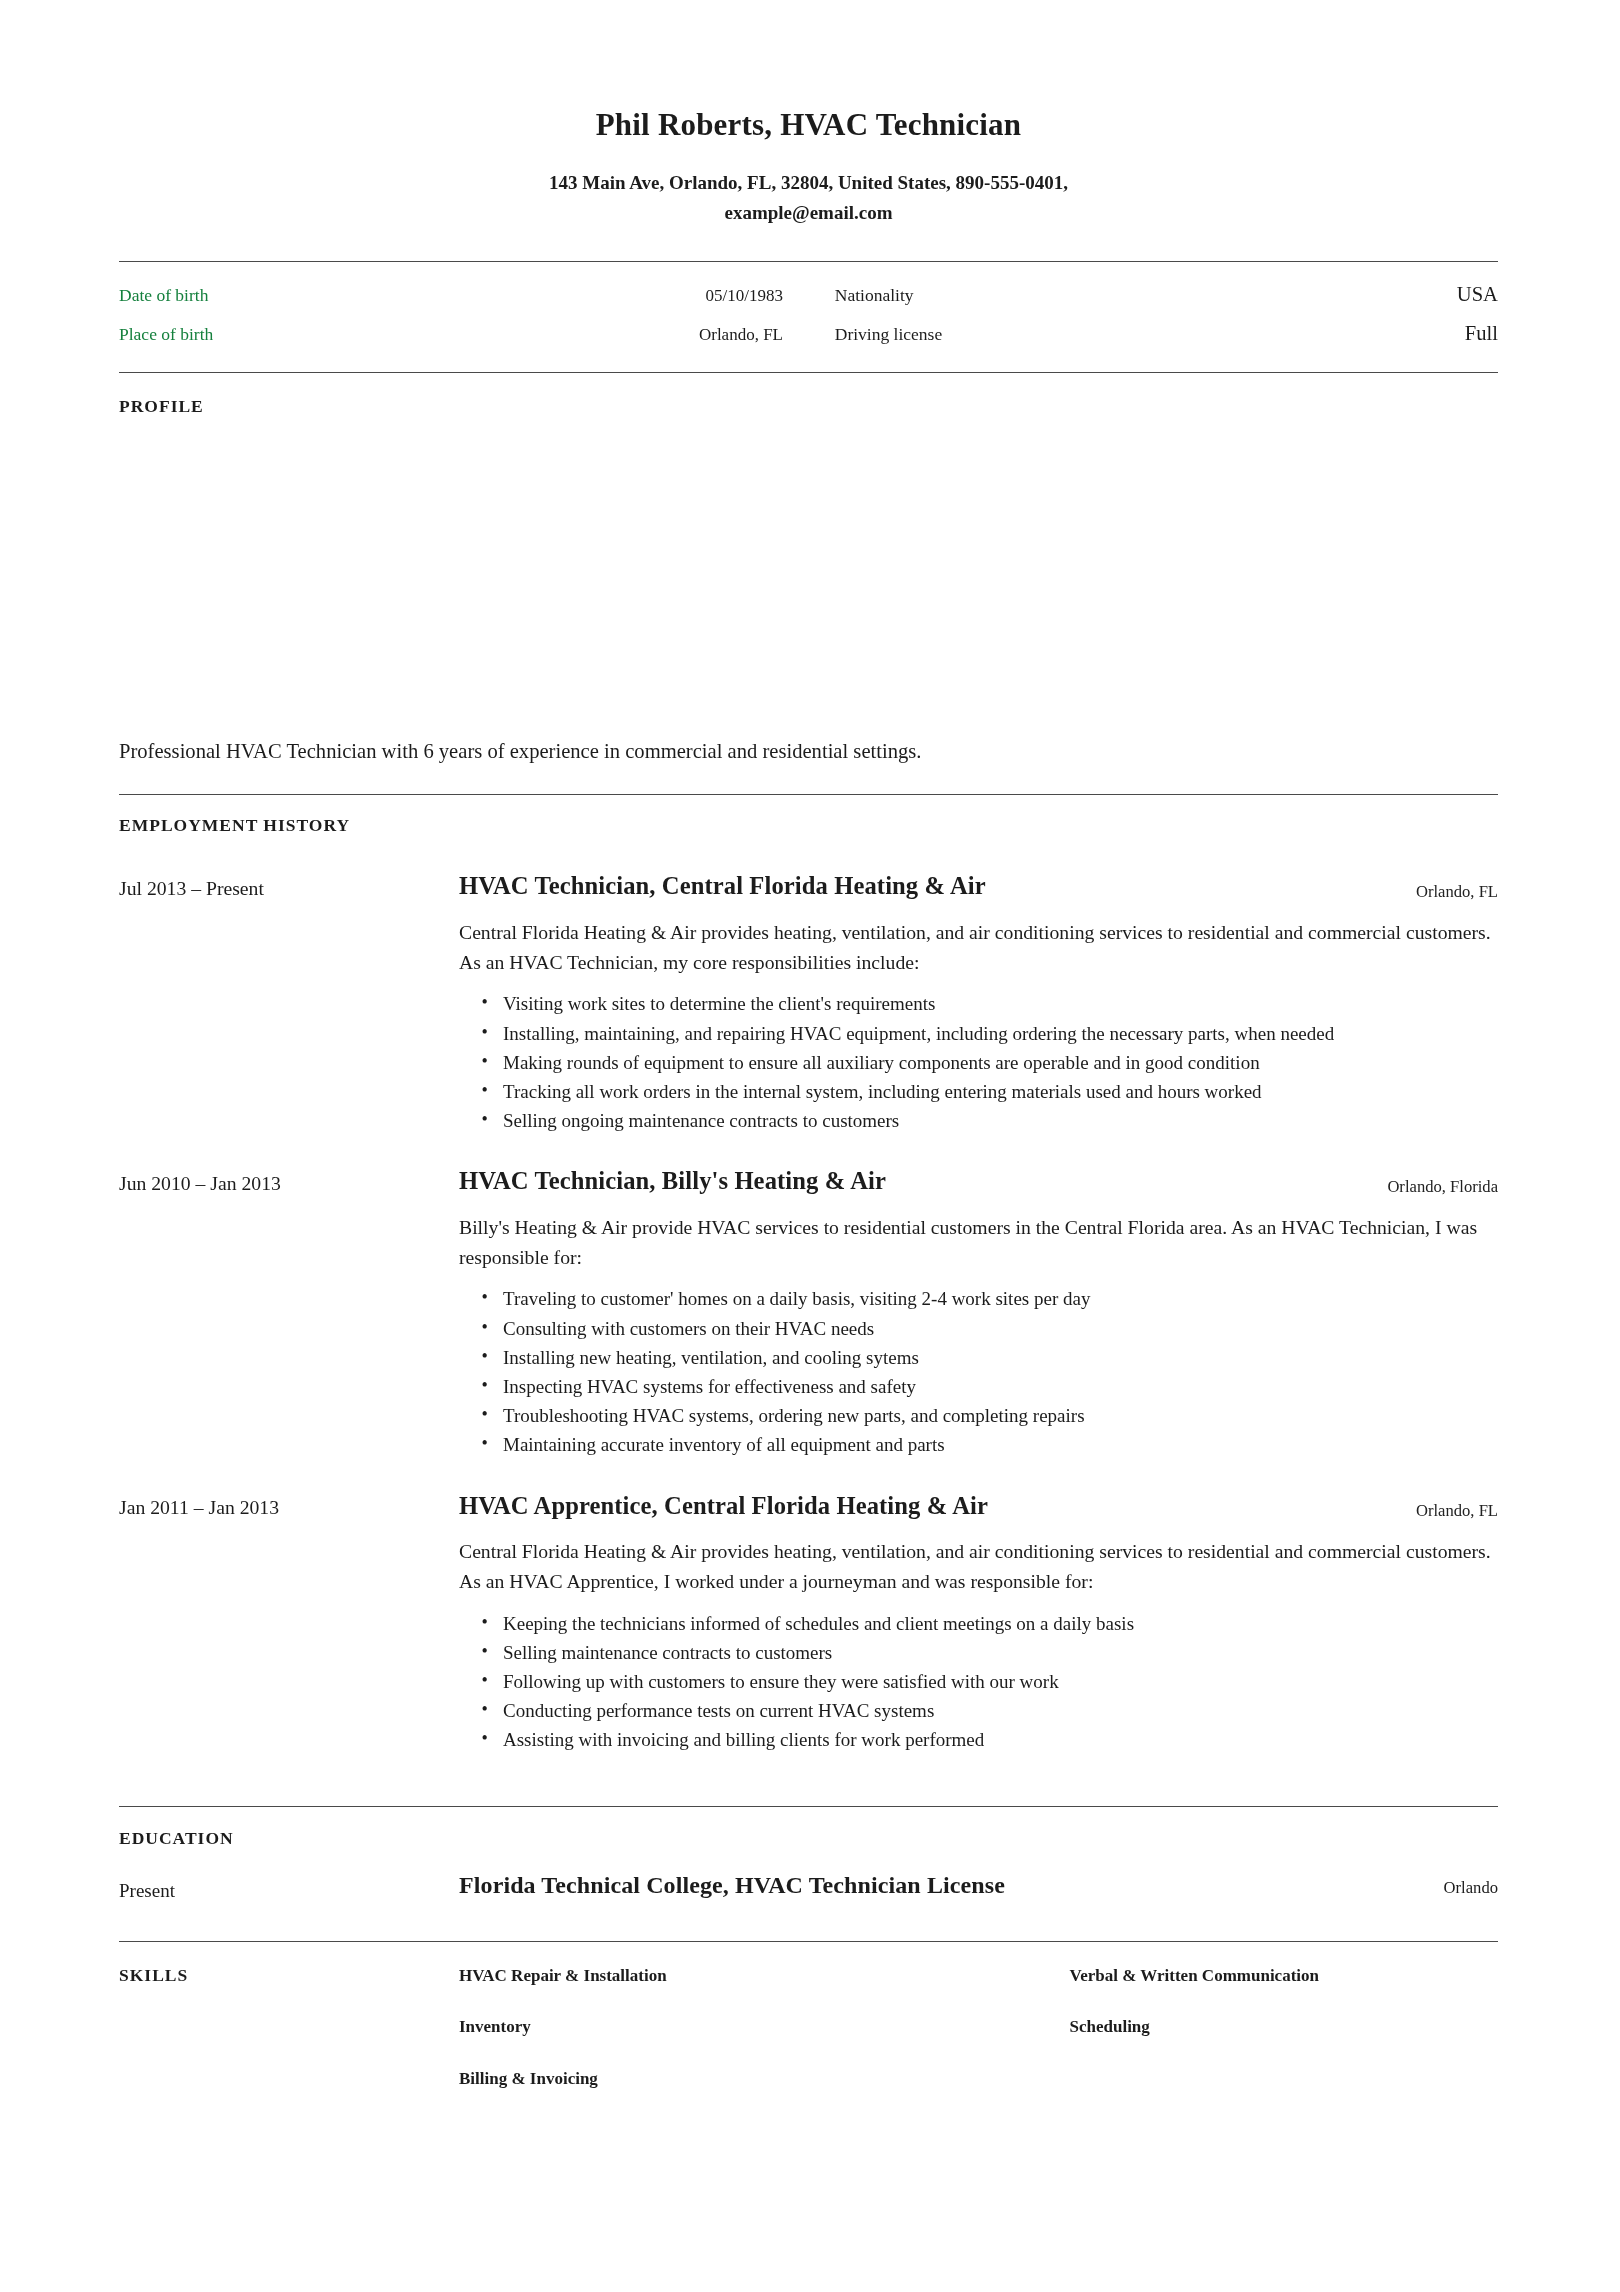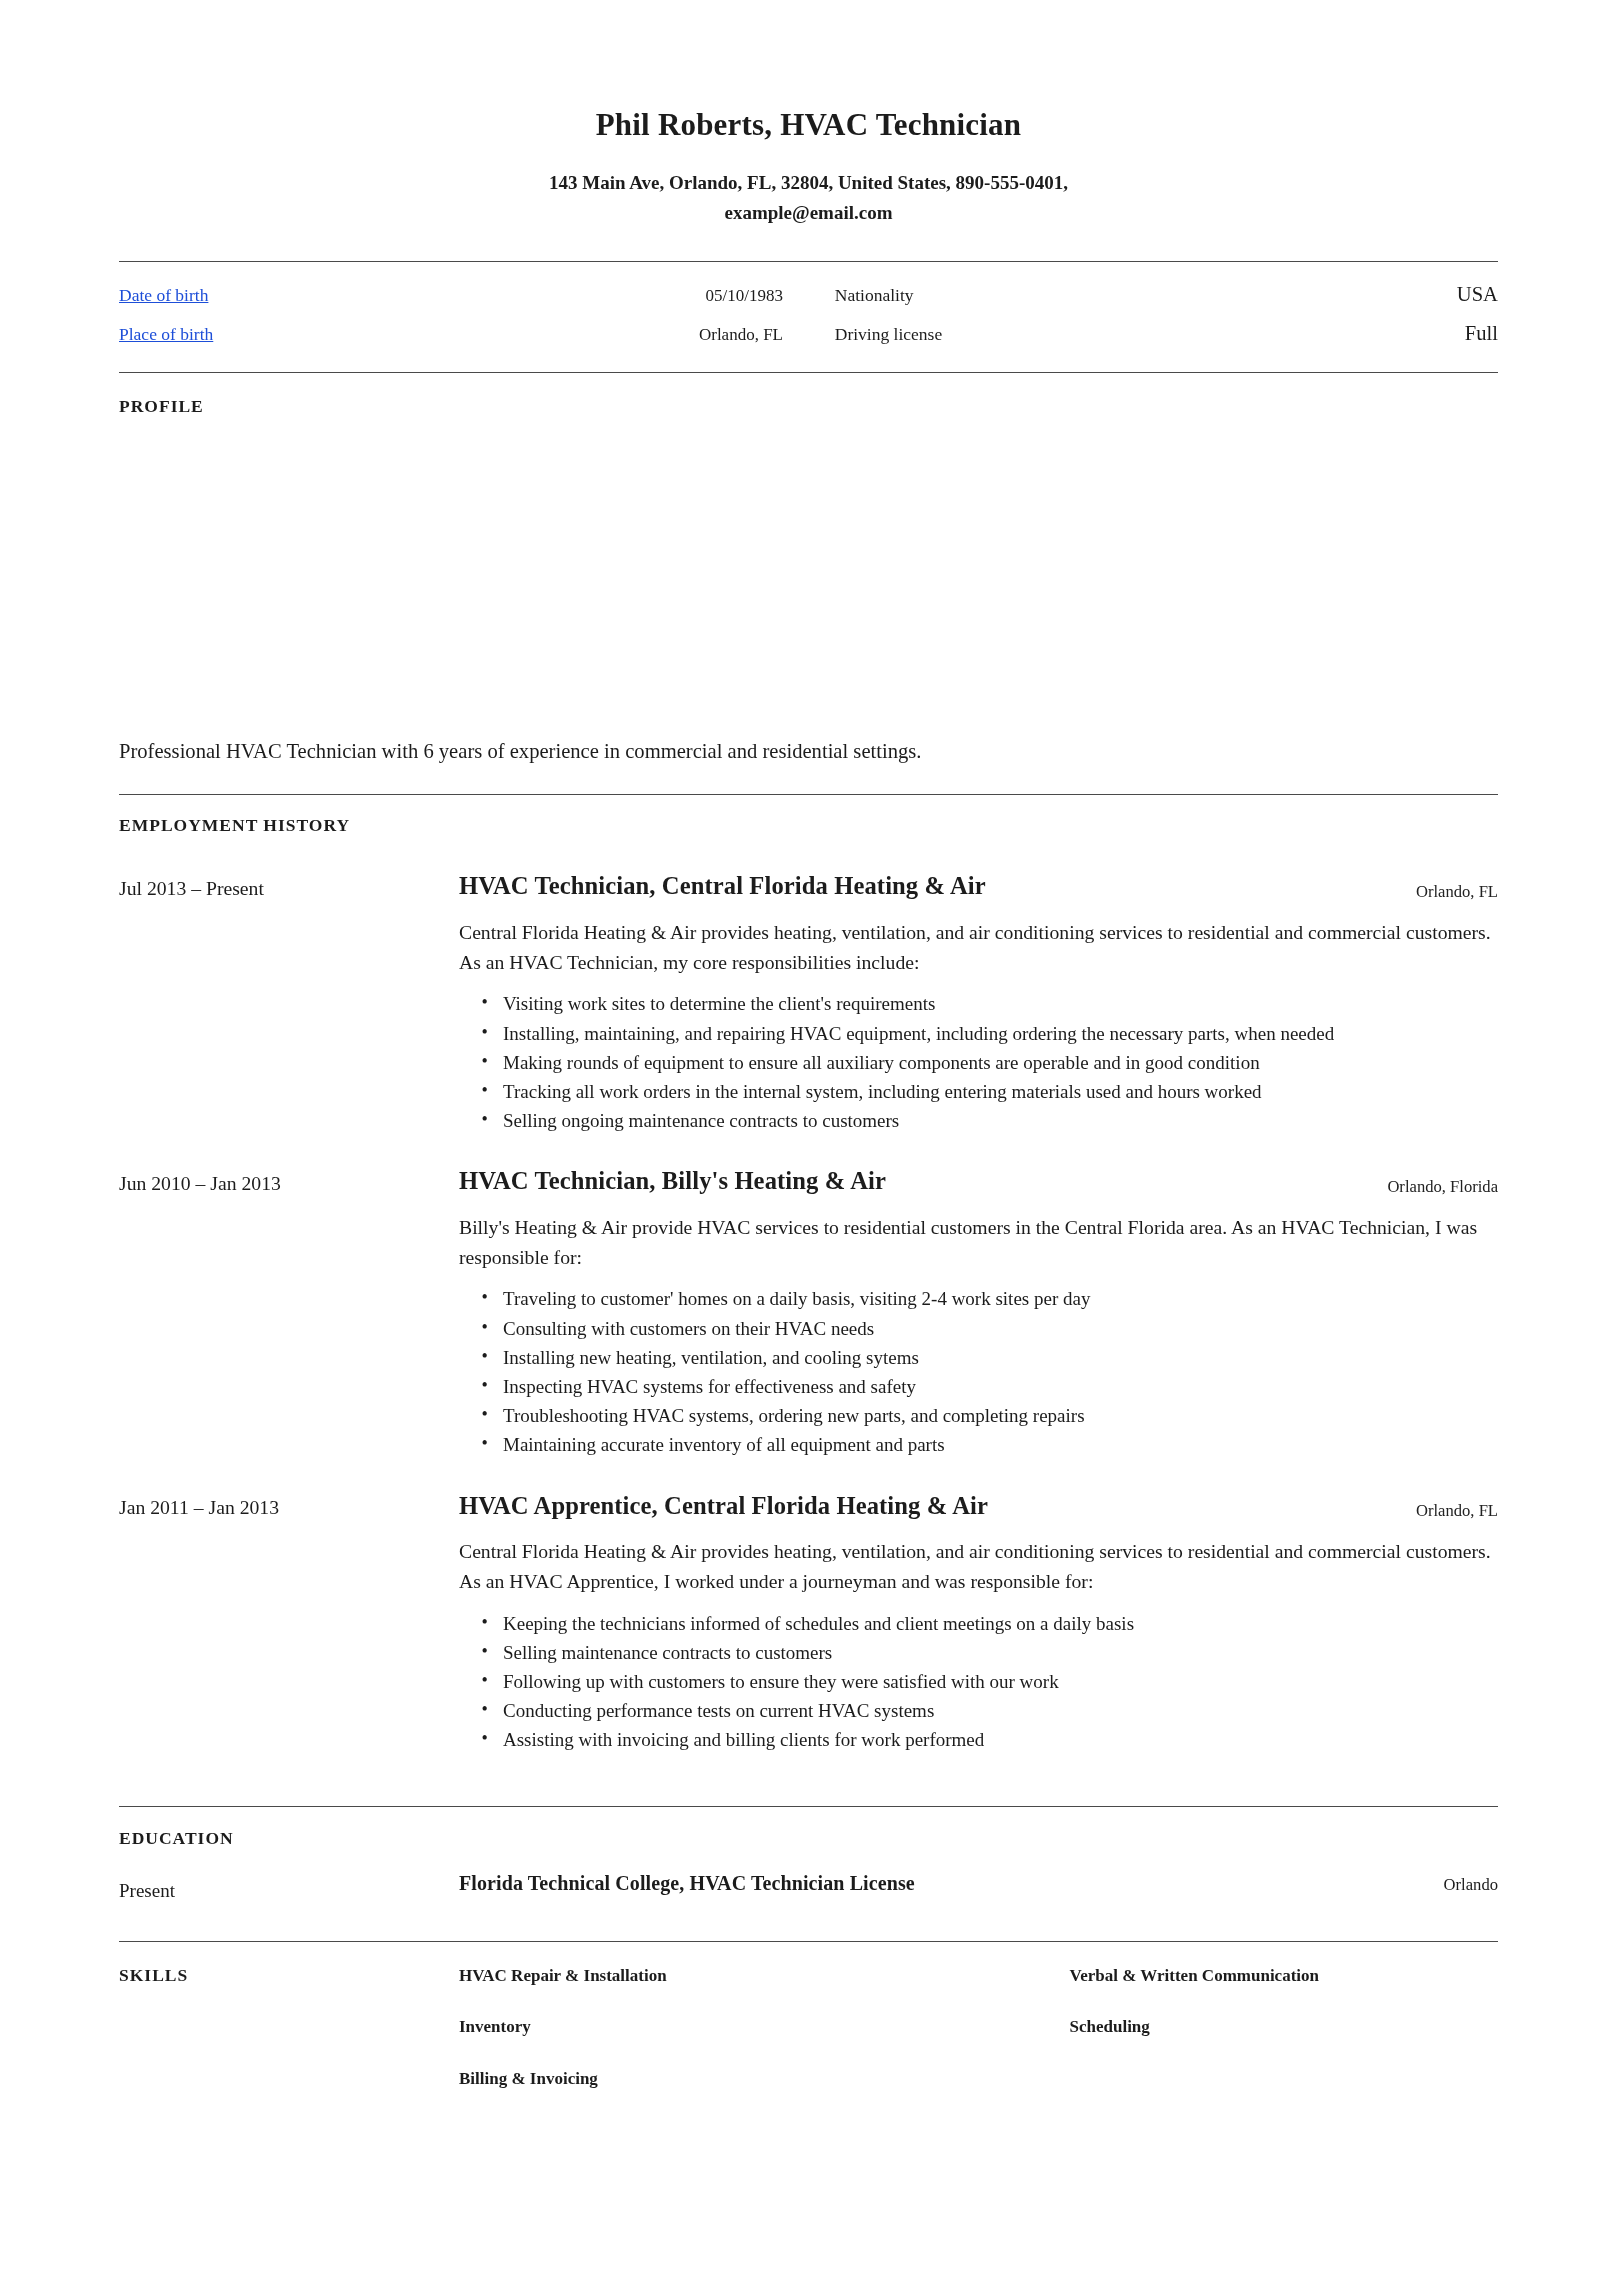--- a/index.html
+++ b/index.html
@@ -84,22 +84,21 @@
   .details-block {
     padding-top: 12.5px;
   }
   .details-row {
     display: flex;
     align-items: baseline;
     padding: 8px 0;
   }
   .det-label {
     font-size: 17.5px;
-    color: #1d4ed8;
-    text-decoration: underline;
+    color: #15803d;
   }
   .det-label-1 {
     width: 340px;
     flex: 0 0 340px;
   }
   .det-value-1 {
     width: 324px;
     flex: 0 0 324px;
     text-align: right;
     font-size: 17px;
@@ -208,21 +207,21 @@
     font-size: 19px;
     padding-top: 7.2px;
   }
   .edu-main {
     flex: 1 1 auto;
     display: flex;
     align-items: baseline;
     justify-content: space-between;
   }
   .edu-title {
-    font-size: 20px;
+    font-size: 24px;
     font-weight: bold;
     letter-spacing: 0.1px;
   }
   .edu-location {
     font-size: 16.6px;
     white-space: nowrap;
     flex: 0 0 auto;
   }
 
   

